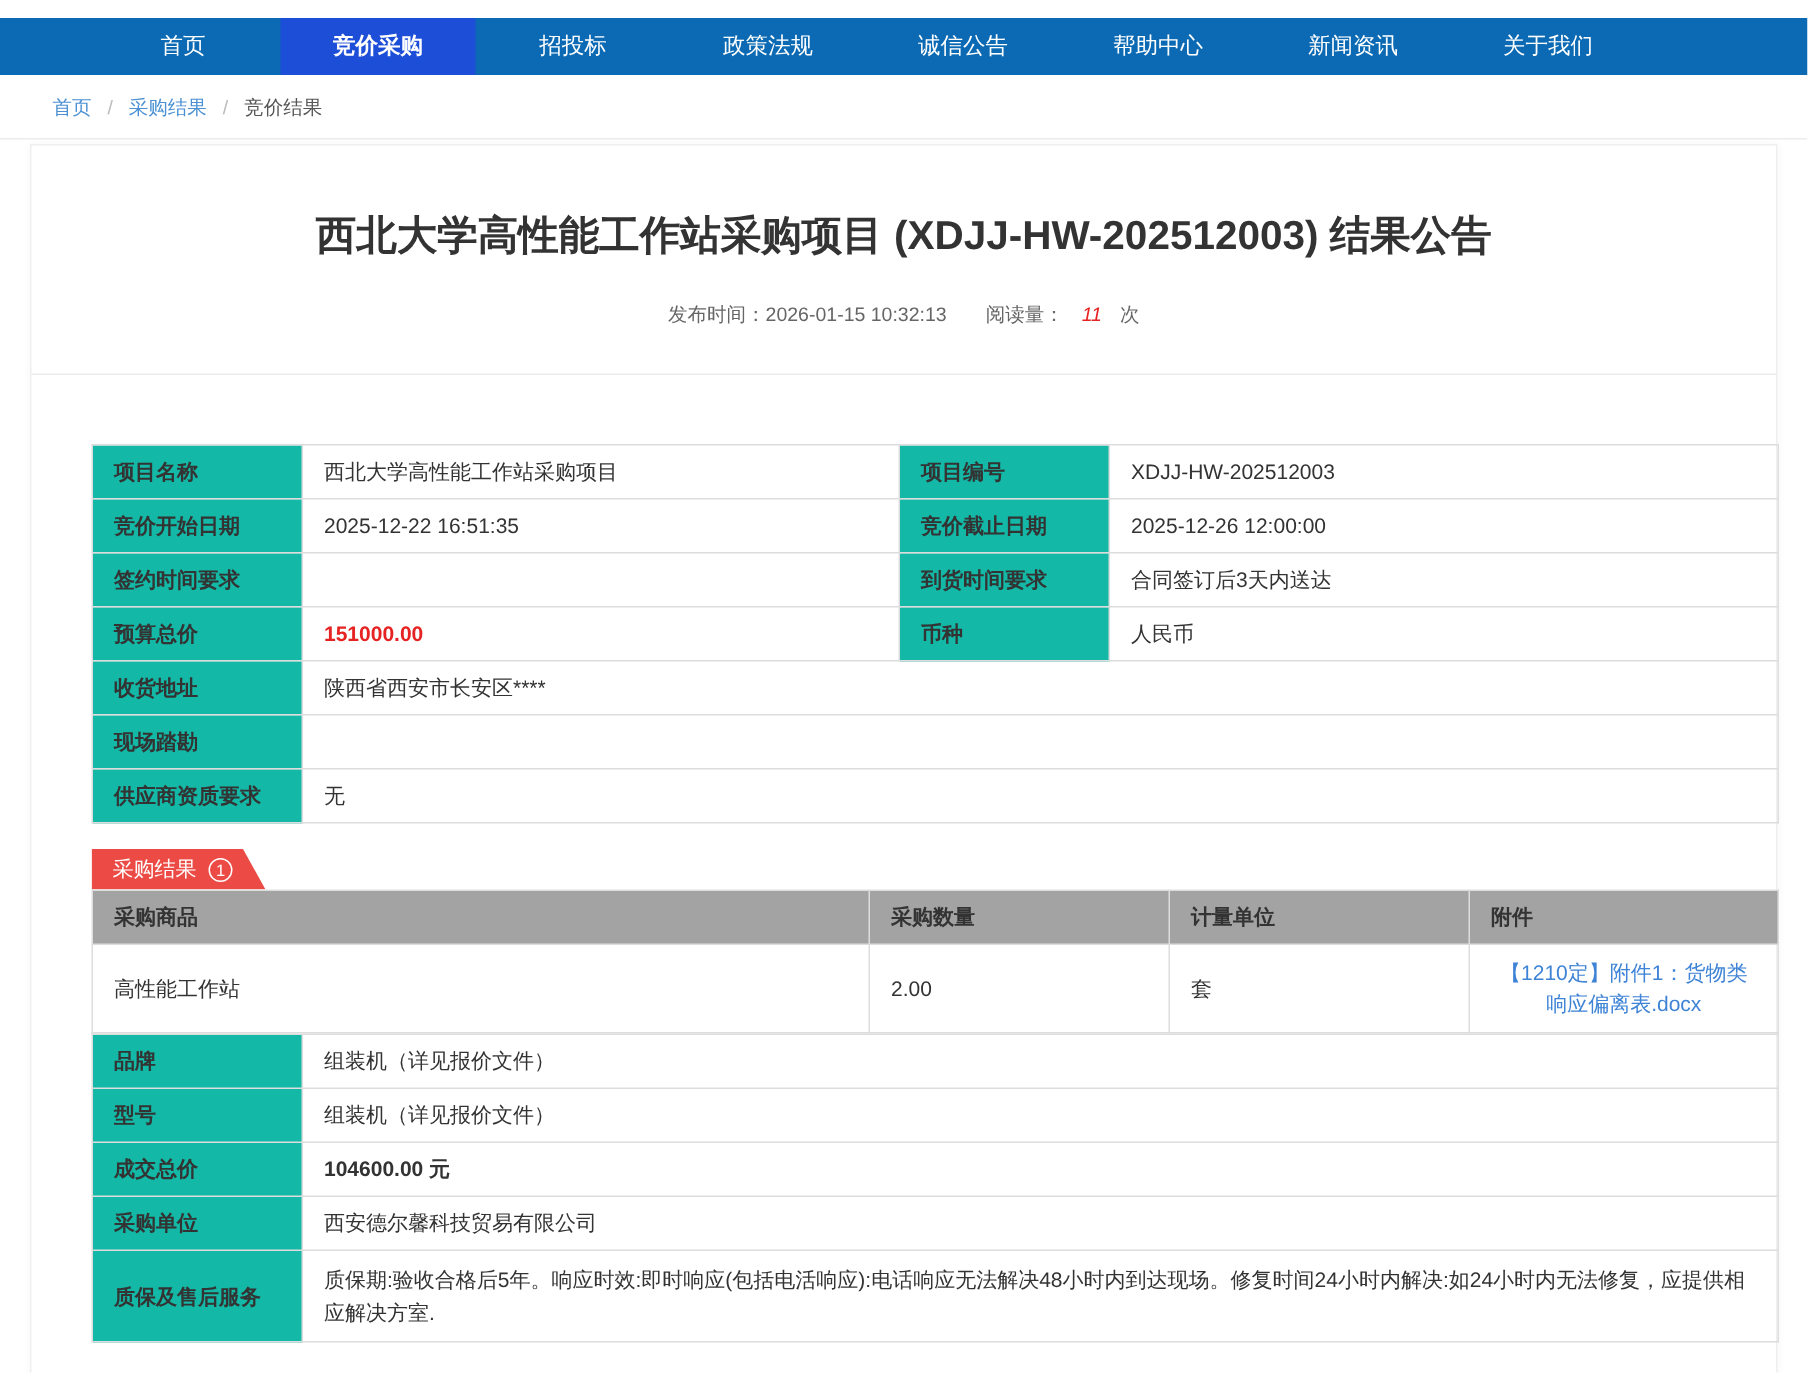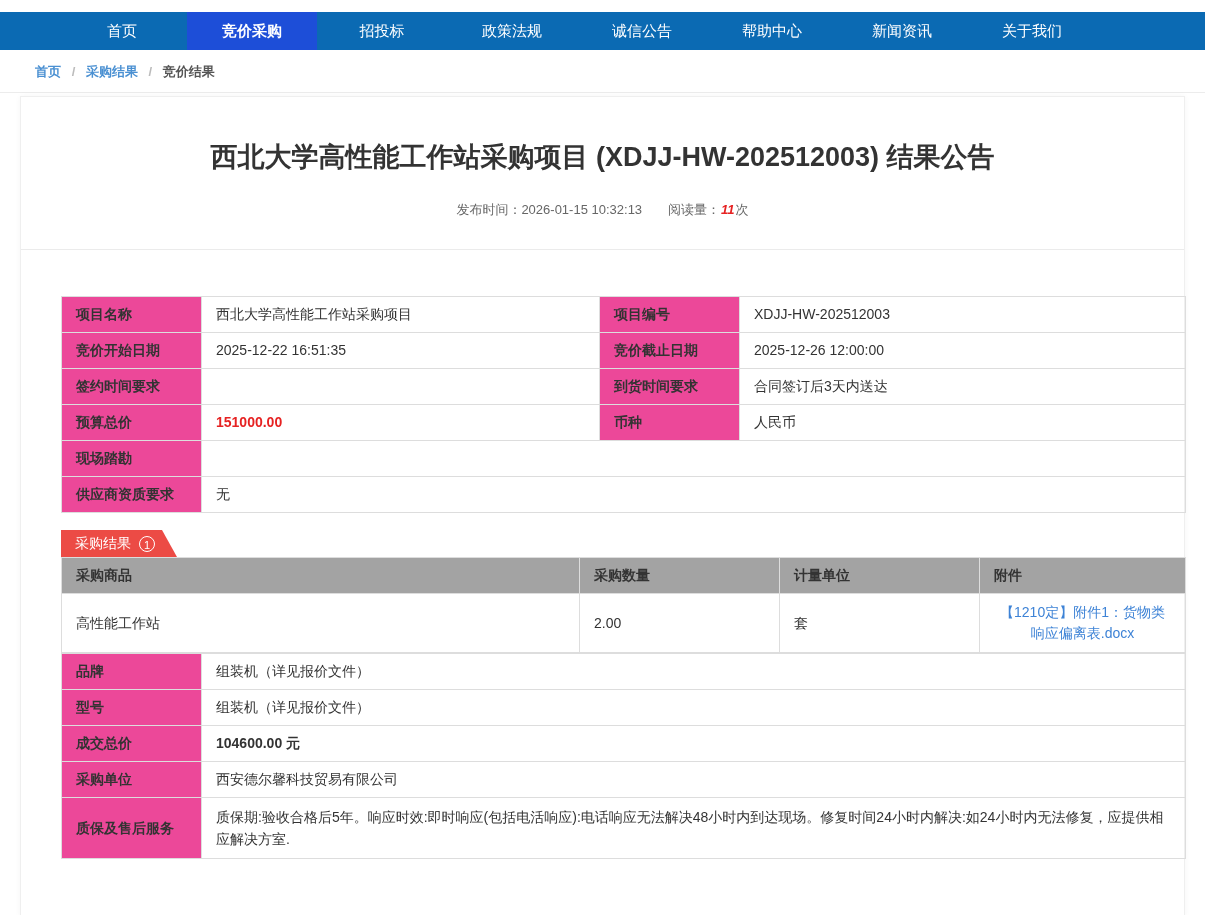--- a/index.html
+++ b/index.html
@@ -25,21 +25,20 @@
     cursor: pointer;
     display: block;
   }
   .nav-item.active { background: #1d4ed8; font-weight: bold; }
 
   
   .breadcrumb {
     padding: 13px 16px 11px 35px;
     font-size: 13px;
     border-bottom: 1px solid #ececec;
-    font-weight: bold;
   }
   .breadcrumb a { color: #4a90d2; text-decoration: none; cursor: pointer; }
   .breadcrumb .sep { color: #bbb; margin: 0 7px; }
   .breadcrumb .current { color: #555; }
 
   
   .card {
     margin: 3px 20px 0 20px;
     background: #fff;
     border: 1px solid #efefef;
@@ -54,32 +53,32 @@
     font-weight: bold;
     color: #333;
   }
   .article-meta {
     margin-top: 26px;
     text-align: center;
     font-size: 13px;
     color: #666;
   }
   .article-meta .spacer { display: inline-block; width: 26px; }
-  .views-count { color: #e62222; font-style: italic; font-weight: bold; margin: 0 1px; }
+  .views-count { color: #e62222; font-style: italic; font-weight: normal; margin: 0 12px; }
   .head-divider {
     border: none;
     border-top: 1px solid #ebebeb;
     margin-top: 30px;
   }
 
   
   table { border-collapse: collapse; width: 1125px; margin: 0 40px; font-size: 14px; }
   td, th { border: 1px solid #ddd; padding: 8px 14px; vertical-align: middle; line-height: 19px; text-align: left; }
   td.lbl {
-    background: #ec4899;
+    background: #14b8a6;
     font-weight: bold;
     width: 140px;
     color: #333;
   }
   .info-table { margin-top: 46px; }
   .info-table td.val1 { width: 398px; }
   .info-table td.lbl2 { width: 140px; }
   .red-num { color: #e62222; font-weight: bold; }
 
   
@@ -169,20 +168,24 @@
       <td class="lbl lbl2">到货时间要求</td>
       <td>合同签订后3天内送达</td>
     </tr>
     <tr>
       <td class="lbl">预算总价</td>
       <td class="val1 red-num">151000.00</td>
       <td class="lbl lbl2">币种</td>
       <td>人民币</td>
     </tr>
     <tr>
+      <td class="lbl">收货地址</td>
+      <td colspan="3">陕西省西安市长安区****</td>
+    </tr>
+    <tr>
       <td class="lbl">现场踏勘</td>
       <td colspan="3"></td>
     </tr>
     <tr>
       <td class="lbl">供应商资质要求</td>
       <td colspan="3">无</td>
     </tr>
   </tbody>
     </table>
 

